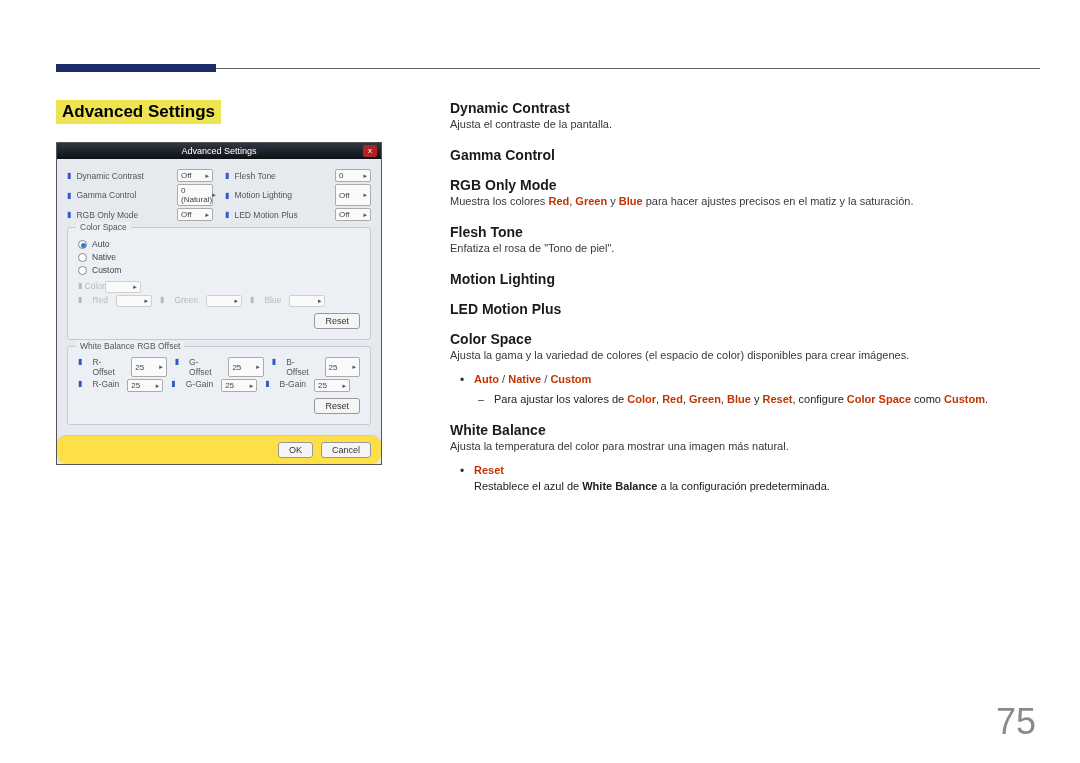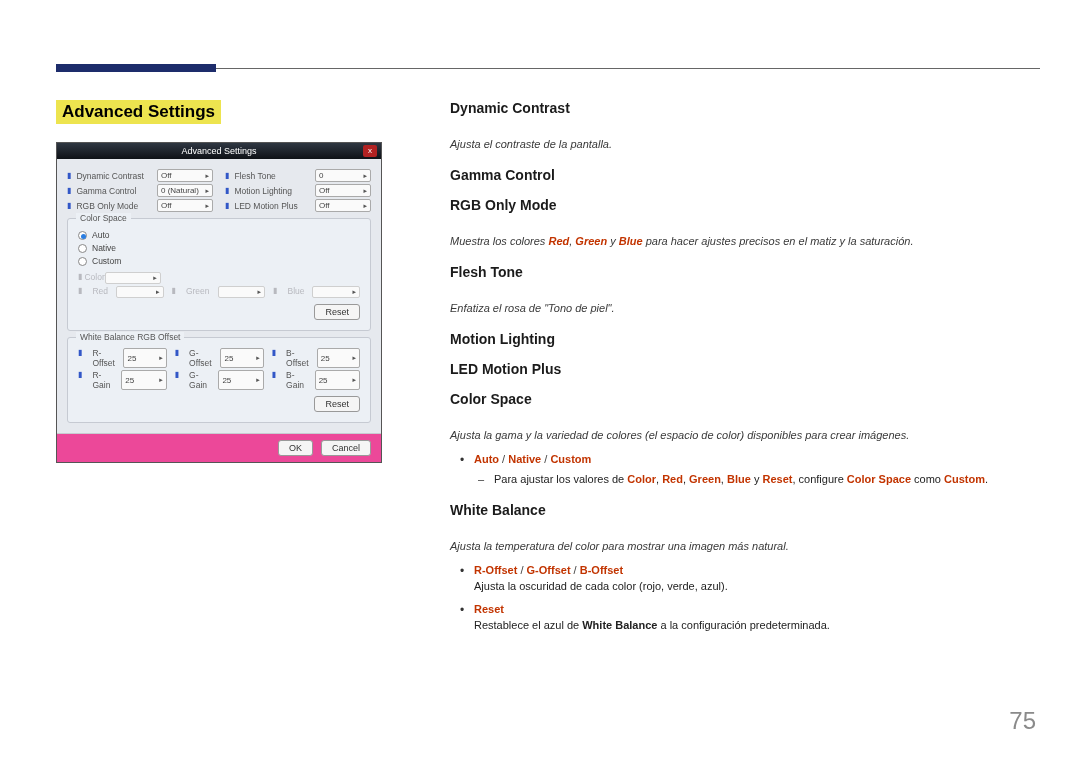--- a/index.html
+++ b/index.html
@@ -23,22 +23,22 @@
     position: absolute;
     top: 64px;
     left: 56px;
     width: 160px;
     height: 8px;
     background: #1d2c6b;
   }
   .page-number {
     position: absolute;
     right: 44px;
-    bottom: 28px;
-    font-size: 24px;
+    bottom: 20px;
+    font-size: 36px;
     color: #8a8a8a;
     font-weight: 300;
   }
   .heading-highlight {
     position: absolute;
     left: 56px;
     top: 100px;
     background: #ede44f;
     color: #000;
     font-weight: 700;
@@ -78,21 +78,21 @@
   .row-pair { display:flex; gap:0; margin: 2px 0; }
   .col { flex: 1; display:flex; align-items:center; gap:3px; }
   .tick { color:#3257c7; font-size:8px; margin-right:2px; }
   .label { font-size: 8.5px; color:#555; }
   .sel {
     background: #fafafa;
     border: 1px solid #aaa;
     border-radius: 2px;
     font-size: 8px;
     padding: 1px 3px;
-    width: 56px;
+    width: 36px;
     display:flex; justify-content:space-between; align-items:center;
     color:#444;
   }
   .sel .caret { font-size:7px; color:#555; }
   .fieldset {
     border: 1px solid #c6cad2;
     border-radius: 3px;
     margin-top: 6px;
     padding: 8px 10px 10px 10px;
     position: relative;
@@ -117,42 +117,41 @@
     width:5px; height:5px; border-radius:50%; background:#2a7de1;
   }
   .dim { color:#b8b9bf; }
   .sel.dim { color:#c2c2c2; border-color:#cfcfcf; }
   .btn-row { display:flex; justify-content:flex-end; gap:6px; margin-top:6px; }
   .btn {
     background:#f5f5f5; border:1px solid #999; border-radius:3px;
     padding:2px 10px; font-size:9px; color:#333;
   }
   .dialog-footer {
-    background:#ec4899; border-top:1px solid #c8cbd1;
-    padding:6px 10px; display:flex; justify-content:flex-end; gap:8px;
+    background:#fde047; border-top:1px solid #c8cbd1;
+    padding:6px 10px; display:flex; justify-content:flex-end; gap:8px;border-radius:9px;
   }
   .right-col {
     position: absolute;
     left: 450px;
     top: 100px;
     right: 44px;
   }
   .sub-h {
     font-weight: 700;
     font-size: 14px;
     color: #1b1b1b;
     margin-top: 14px;
   }
   .sub-h.first { margin-top: 0; }
   .body-text {
     font-size: 11px;
     color: #393939;
-    margin-top: 21px;
+    margin-top: 1px;
     line-height: 1.45;
-    font-style: italic;
   }
   .emph { color: #c23400; font-weight: 700; }
   .bold700 { font-weight:700; }
   ul.bul { list-style:none; margin-top:6px; padding-left:24px; font-size:11px; }
   ul.bul > li { position:relative; margin-top:8px; line-height:1.45; }
   ul.bul > li::before {
     content:"•"; position:absolute; left:-14px; top:0; color:#333; font-size:12px;
   }
   ul.dash { list-style:none; padding-left:20px; margin-top:4px; }
   ul.dash > li { position:relative; margin-top:4px; }
@@ -359,24 +358,20 @@
           <span>Para ajustar los valores de </span><span class="emph">Color</span><span>, </span><span class="emph">Red</span><span>, </span><span class="emph">Green</span><span>, </span><span class="emph">Blue</span><span> y </span><span class="emph">Reset</span><span>, configure </span><span class="emph">Color Space</span><span> como </span><span class="emph">Custom</span><span>.</span>
         </li>
       </ul>
     </li>
   </ul>
 
   <div class="sub-h">White Balance</div>
   <div class="body-text">Ajusta la temperatura del color para mostrar una imagen más natural.</div>
   <ul class="bul">
     <li>
-      <span class="emph">R-Offset</span><span class="sep"> / </span><span class="emph">G-Offset</span><span class="sep"> / </span><span class="emph">B-Offset</span><br>
-      <span>Ajusta la oscuridad de cada color (rojo, verde, azul).</span>
-    </li>
-    <li>
       <span class="emph">Reset</span><br>
       <span>Restablece el azul de </span><span class="bold700">White Balance</span><span> a la configuración predeterminada.</span>
     </li>
   </ul>
 
 </div>
 
 <div class="page-number">75</div>
 
 </body></html>

